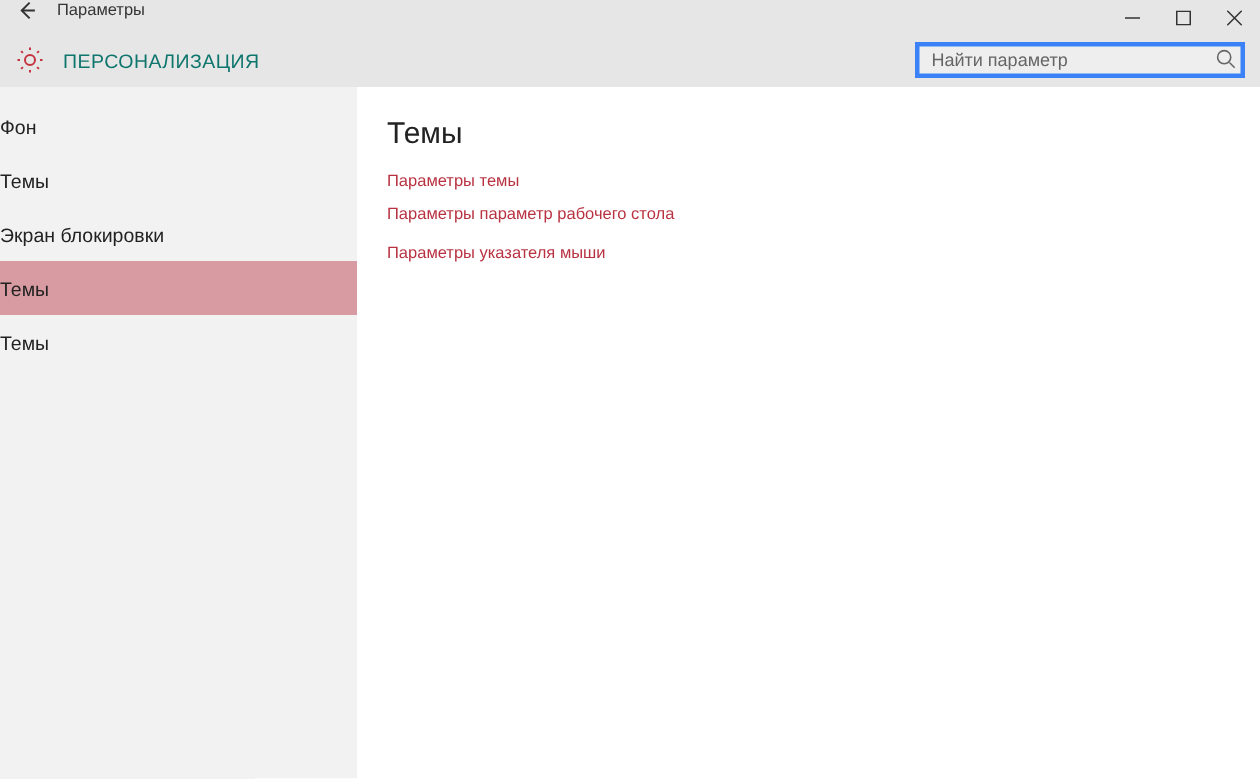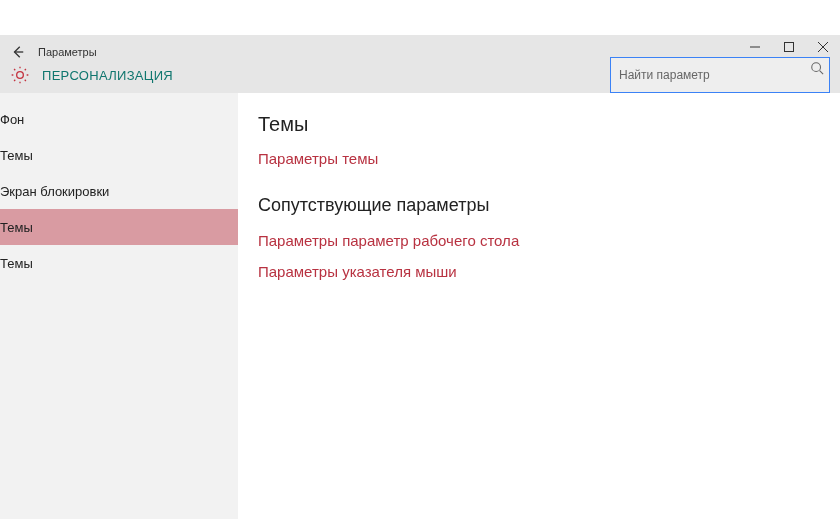--- a/index.html
+++ b/index.html
@@ -1,41 +1,41 @@
 <!DOCTYPE html>
 <html><head>
 <meta charset="utf-8">
 <style>
   * { box-sizing: border-box; margin: 0; padding: 0; }
   html, body { width: 840px; height: 519px; font-family: "Segoe UI", Arial, sans-serif; background: #fff; overflow: hidden; }
 
-  .titlebar { height: 24px; background: #e6e6e6; display: flex; align-items: flex-end; justify-content: space-between; margin-top: 35px; }
+  .titlebar { height: 24px; background: #e6e6e6; display: flex; align-items: flex-start; justify-content: space-between; }
   .tb-left { display: flex; align-items: center; gap: 12px; padding-left: 10px; }
   .tb-back { width: 16px; display: flex; align-items: center; justify-content: center; cursor: pointer; }
   .tb-title { font-size: 11px; color: #333; }
   .tb-controls { display: flex; }
   .tb-btn { width: 34px; height: 24px; display: flex; align-items: center; justify-content: center; cursor: pointer; }
 
   .header { height: 34px; background: #e6e6e6; display: flex; align-items: center; justify-content: space-between; padding: 0 10px 2px 10px; }
   .header-left { display: flex; align-items: center; gap: 12px; }
   .gear { width: 20px; height: 20px; color: #c43340; display: flex; align-items: center; justify-content: center; }
   .section-title { font-size: 13px; letter-spacing: 0.3px; color: #0f766e; }
   .search-wrap { position: relative; }
-  .search { width: 220px; height: 36px; border: 1px solid #3b82f6; background: #eee; font-size: 12px; padding: 0 28px 0 8px; color: #555; }
+  .search { width: 220px; height: 24px; border: 3px solid #3b82f6; background: #eee; font-size: 12px; padding: 0 28px 0 8px; color: #555; }
   .search::placeholder { color: #666; }
   .search-icon { position: absolute; right: 6px; top: 4px; pointer-events: none; color: #555; }
 
   .body { display: flex; height: calc(519px - 24px - 34px); }
   .sidebar { width: 238px; background: #f2f2f2; padding-top: 8px; }
   .side-item { height: 36px; display: flex; align-items: center; padding-left: 0; font-size: 13px; color: #222; cursor: pointer; }
   .side-item.active { background: #d99ba2; }
 
   .content { flex: 1; background: #fff; padding: 20px 0 0 20px; }
   .h1 { font-size: 20px; font-weight: 400; color: #222; margin-bottom: 14px; }
-  .link { font-size: 15px; color: #b83241; cursor: pointer; margin-bottom: 10px; display: block; }
+  .link { font-size: 11px; color: #b83241; cursor: pointer; margin-bottom: 10px; display: block; }
   .h2 { font-size: 18px; font-weight: 400; color: #222; margin-top: 28px; margin-bottom: 16px; }
   .links2 .link { margin-bottom: 14px; }
 </style>
 </head>
 <body>
 
 <div class="titlebar">
   <div class="tb-left">
     <div class="tb-back">
       <svg width="14" height="14" viewBox="0 0 16 16">
@@ -101,19 +101,18 @@
       </div>
     <div class="side-item">
         <span>Темы</span>
       </div>
   </div>
 
   <div class="content">
     <div class="h1">Темы</div>
     <a class="link">Параметры темы</a>
 
-    <div class="h2">Сопутствующие параметры</div>
     <div class="links2">
       <a class="link">Параметры параметр рабочего стола</a>
       <a class="link">Параметры указателя мыши</a>
     </div>
   </div>
 </div>
 
 </body></html>

